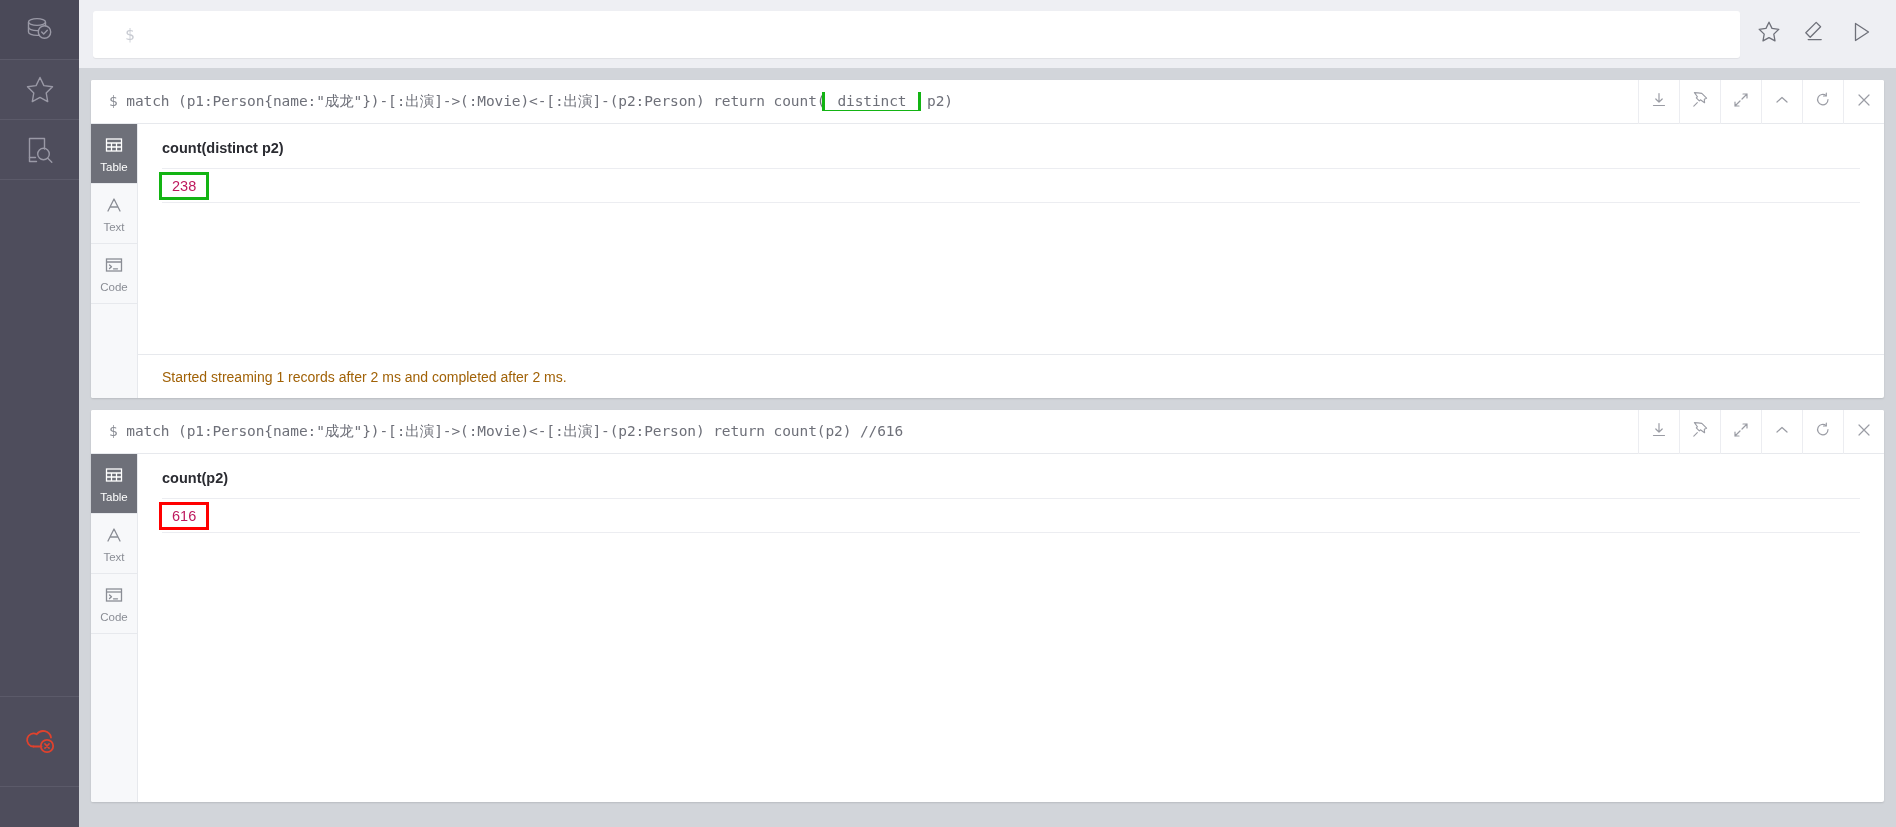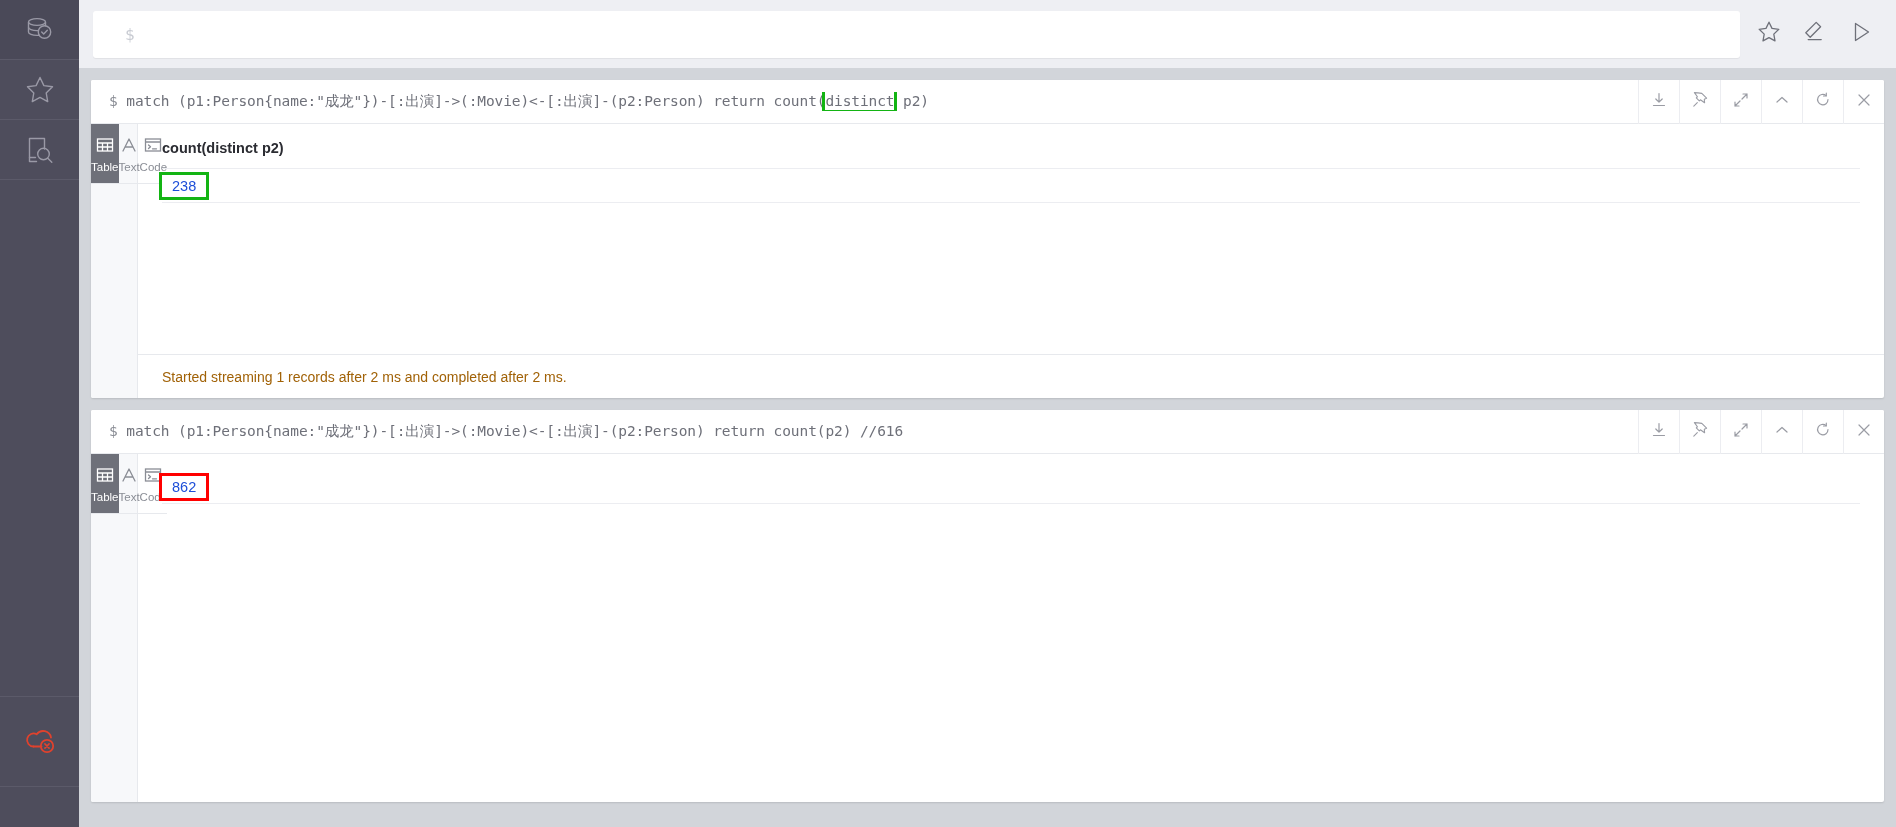--- a/index.html
+++ b/index.html
@@ -93,37 +93,37 @@
     font-family: "DejaVu Sans Mono", monospace;
     font-size: 14.5px;
     color: #6E7079;
     white-space: nowrap; overflow: hidden;
     letter-spacing: -0.1px;
   }
   .frame-cmd .dollar { color: #8A8D95; }
   .hl-green {
     outline: 3px solid #13B413;
     outline-offset: 0px;
-    padding: 1px 0px;
+    padding: 1px 12px;
   }
   .frame-btns { display: flex; align-items: stretch; height: 44px; flex: 0 0 auto; }
   .fbtn {
     width: 41px;
     display: flex; align-items: center; justify-content: center;
     border-left: 1px solid #ECEDF1;
     cursor: pointer;
   }
 
   .frame-body { display: flex; flex: 1 1 auto; min-height: 0; }
 
   .view-tabs {
     width: 47px; flex: 0 0 47px;
     background: #F7F8FA;
     border-right: 1px solid #E7E9ED;
-    display: flex; flex-direction: row;
+    display: flex; flex-direction: column;
   }
   .vtab {
     height: 60px;
     display: flex; flex-direction: column;
     align-items: center; justify-content: center;
     gap: 4px;
     font-size: 11.5px; color: #8A8D95;
     border-bottom: 1px solid #E7E9ED;
     cursor: pointer;
   }
@@ -144,21 +144,21 @@
     margin-right: 24px;
   }
   .res-row {
     display: flex; align-items: center;
     height: 34px;
     border-bottom: 1px solid #ECEDF1;
     margin-right: 24px;
   }
   .res-cell {
     font-size: 14.5px;
-    color: #1d4ed8;
+    color: #be185d;
     padding: 3px 0 3px 10px;
     min-width: 44px;
   }
   .cell-box-green { outline: 3px solid #13B413; background: #fff; }
   .cell-box-red { outline: 3px solid #FF0000; background: #fff; }
 
   .frame-status {
     height: 44px; flex: 0 0 44px;
     border-top: 1px solid #E7E9ED;
     display: flex; align-items: center;
@@ -429,22 +429,23 @@
                   <path d="M5.5 10l2 1.8-2 1.8M9.5 13.8h4" stroke="#8A8D95" stroke-width="1.3" stroke-linecap="round" stroke-linejoin="round"></path>
                 </svg>
               </span>
               <span>Code</span>
             </div>
             <div class="vtab vtab-fill"></div>
           </div>
 
           <div class="result-area">
             <div class="result-table">
+              <div class="res-header">count(p2)</div>
               <div class="res-row">
-                <span class="res-cell cell-box-red">862</span>
+                <span class="res-cell cell-box-red">616</span>
               </div>
             </div>
           </div>
         </div>
       </div>
 
     </div>
   </div>
 </div>
 

